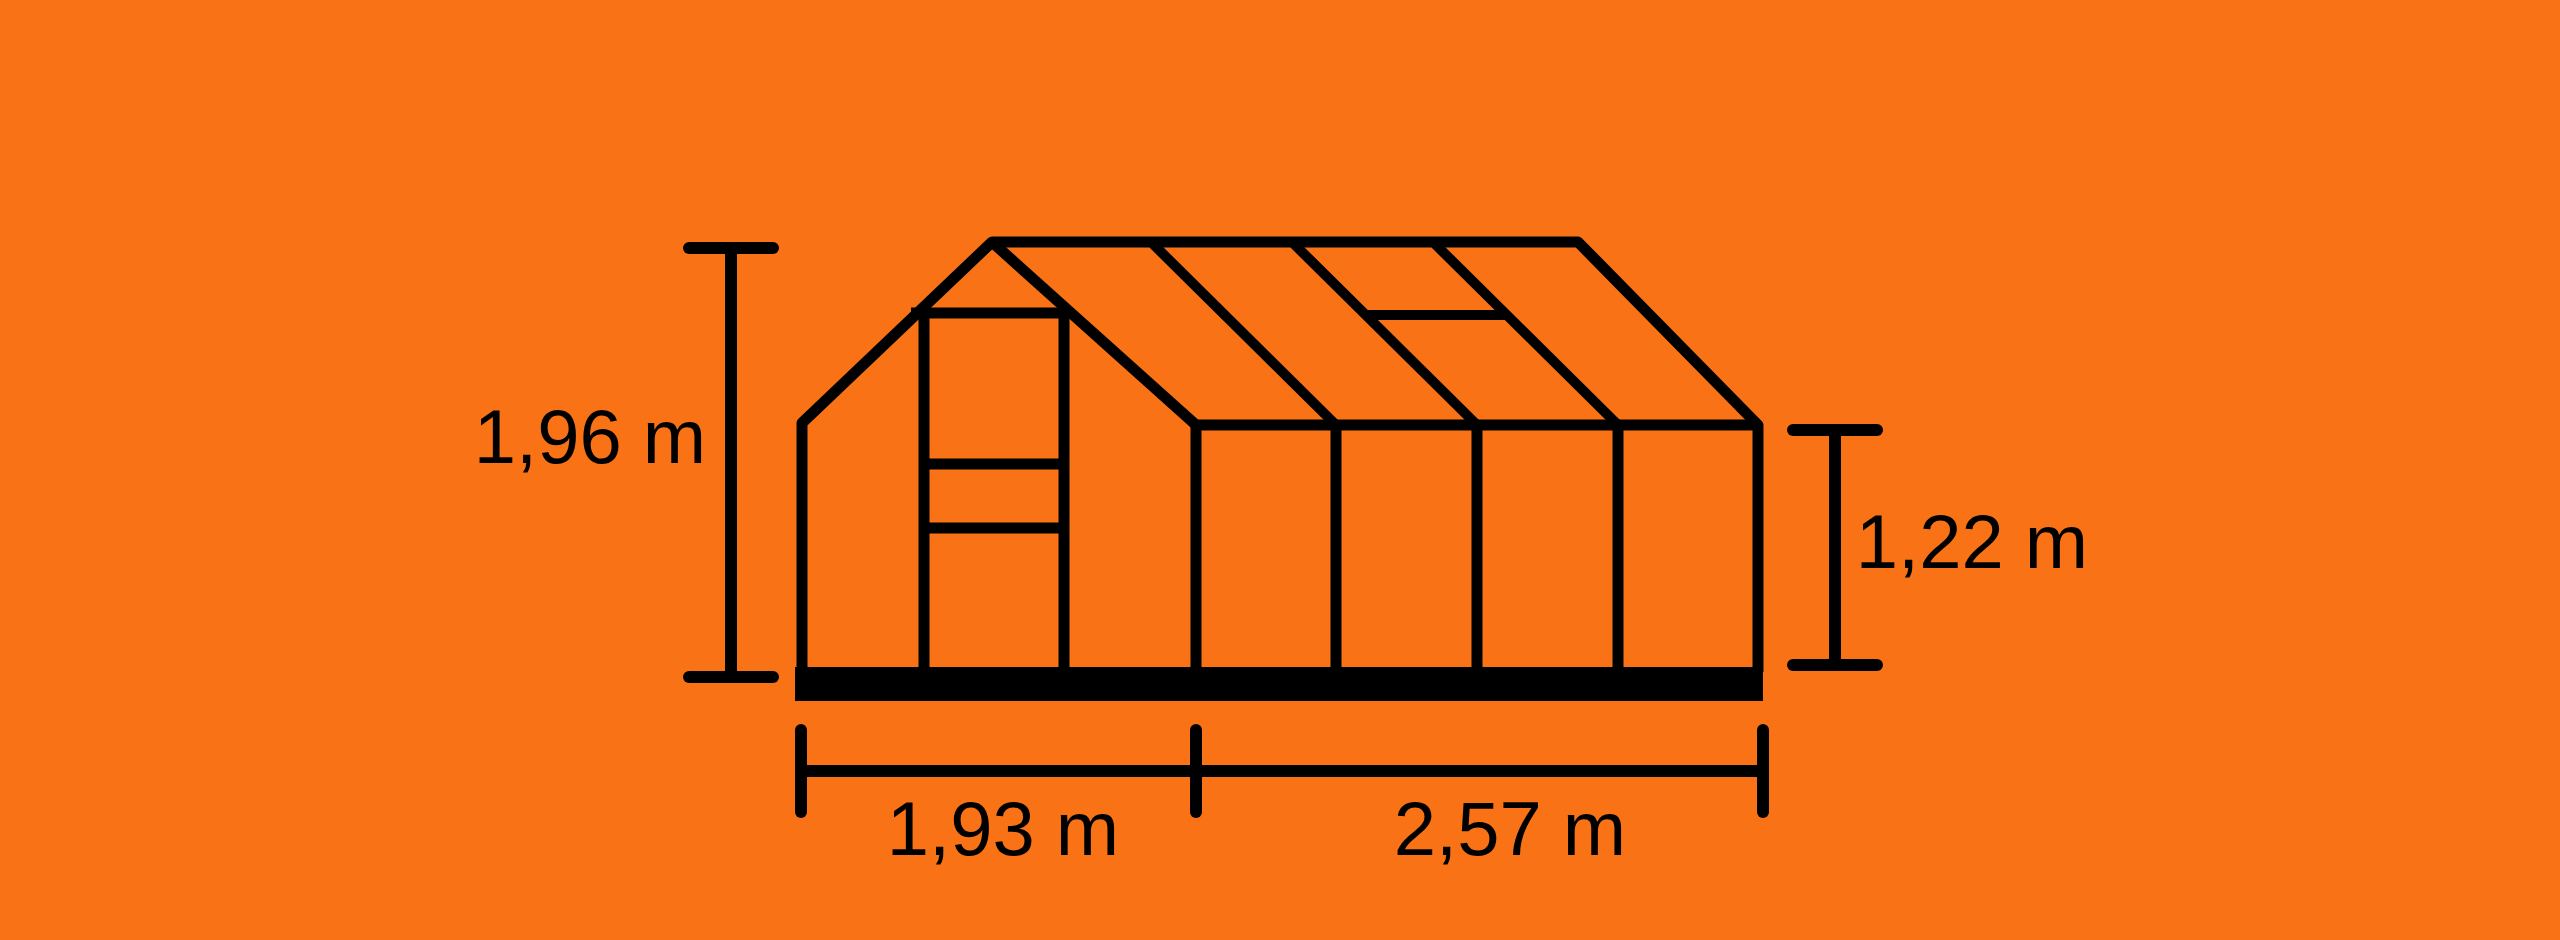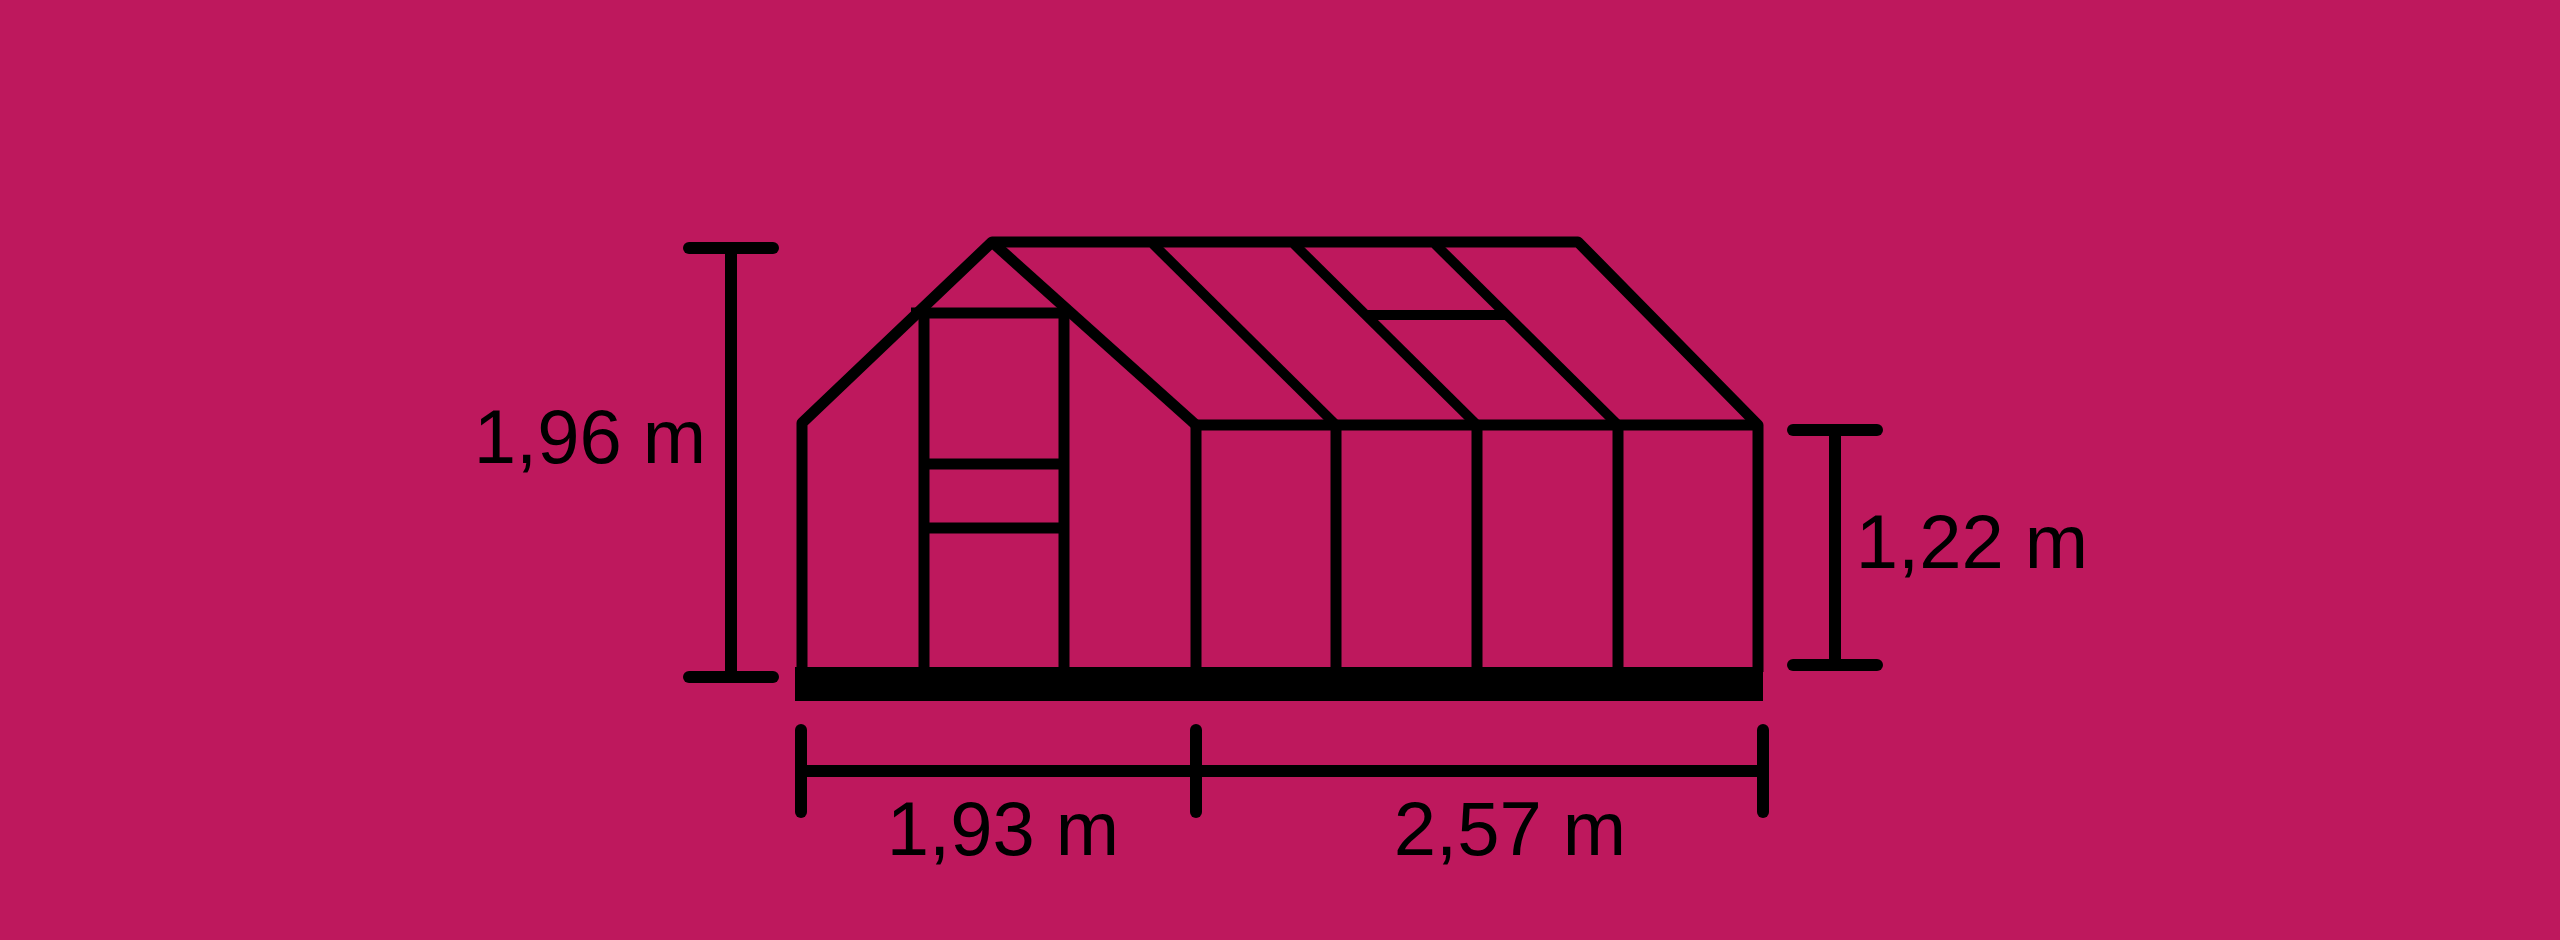--- a/index.html
+++ b/index.html
@@ -4,21 +4,21 @@
 <style>
   html, body {
     margin: 0;
     padding: 0;
     background: #ffffff;
   }
   .canvas {
     position: relative;
     width: 2560px;
     height: 940px;
-    background: #be185d;
+    background: #f97316;
     overflow: hidden;
     text-align: center;
   }
   svg {
     display: block;
     width: 2560px;
     height: 940px;
   }
   .struct {
     fill: none;

